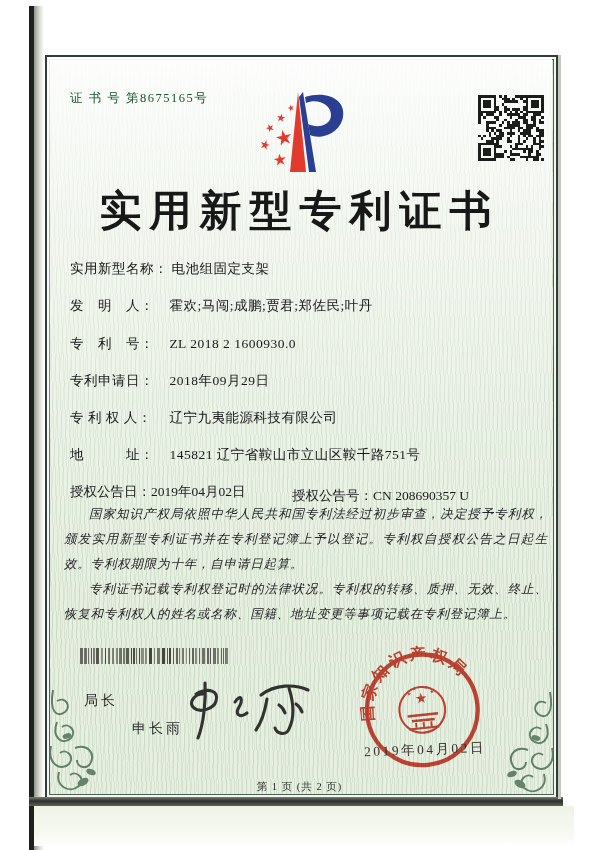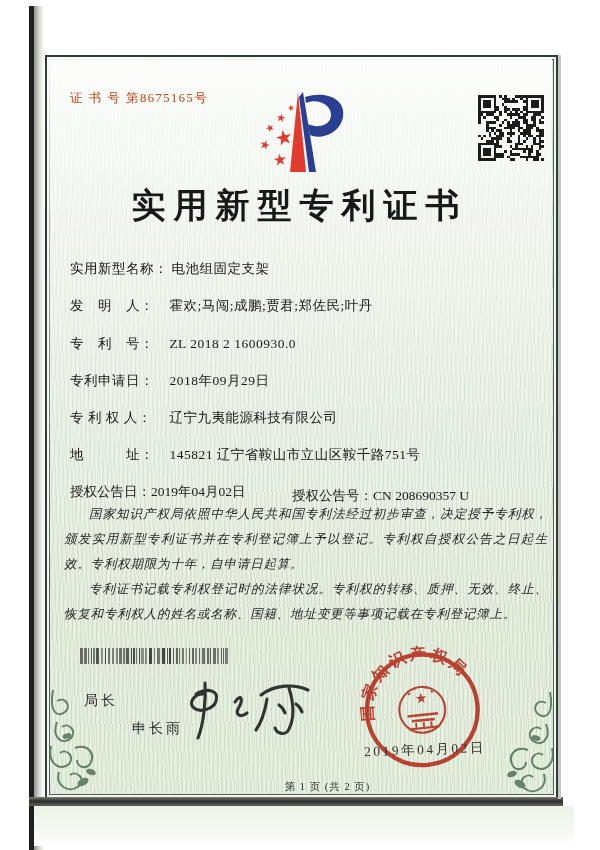--- a/index.html
+++ b/index.html
@@ -20,25 +20,25 @@
         border:2px solid #2e3d35;
         box-shadow:inset 0 0 0 2px #f4f7f1, inset 0 0 0 3px #4d6055;
         background-color:#e7efe1;
         background-image:
           repeating-linear-gradient(88deg, rgba(255,255,255,0) 0 3px, rgba(126,162,128,.18) 3px 4px),
           repeating-linear-gradient(-86deg, rgba(255,255,255,0) 0 4px, rgba(118,158,124,.12) 4px 5px);}
   .frame-light{position:absolute;left:47px;top:57px;width:505px;height:736px;
         background:linear-gradient(180deg, rgba(255,255,255,.92) 0%, rgba(255,255,255,.55) 22%,
                    rgba(255,255,255,.22) 48%, rgba(255,255,255,0) 75%);}
 
-  .cert-no{position:absolute;left:70px;top:90px;font-size:12.5px;letter-spacing:1.5px;color:#c2410c;}
+  .cert-no{position:absolute;left:70px;top:90px;font-size:12.5px;letter-spacing:1.5px;color:#14532d;}
   .logo{position:absolute;left:253px;top:88px;width:96px;height:88px;}
   .qr{position:absolute;left:478px;top:95px;width:66px;height:66px;}
   .title{position:absolute;left:45px;top:183px;width:509px;text-align:center;
-        font-size:34px;font-weight:bold;letter-spacing:8px;color:#181818;}
+        font-size:42px;font-weight:bold;letter-spacing:8px;color:#181818;}
 
   .field-row{position:absolute;left:70px;width:480px;font-size:13.5px;color:#191919;white-space:nowrap;}
   .flabel{display:inline-block;min-width:96px;letter-spacing:.5px;}
   .fvalue{letter-spacing:.5px;text-align:right;}
   .grant-no-pair{position:absolute;left:222px;top:4px;}
 
   .body-text{position:absolute;left:64px;top:502px;width:484px;font-size:12.5px;line-height:25px;
         color:#242424;font-style:italic;letter-spacing:.8px;text-align:justify;}
   .body-text p{margin:0;text-indent:2em;}
 
@@ -46,21 +46,21 @@
   .signer-title{position:absolute;left:84px;top:692px;font-size:14px;letter-spacing:3px;color:#2a2a2a;}
   .signer-name{position:absolute;left:84px;top:720px;font-size:14px;letter-spacing:3px;color:#2a2a2a;margin-left:48px;}
   .signature{position:absolute;left:168px;top:678px;width:152px;height:68px;}
 
   .seal{position:absolute;left:360px;top:645px;width:124px;height:124px;
         transform:rotate(-6deg);mix-blend-mode:multiply;opacity:.93;}
   .seal-date{position:absolute;left:364px;top:741px;font-size:13.5px;letter-spacing:2.5px;
         color:#37312c;transform:rotate(-2deg);}
 
   .page-indicator{position:absolute;left:45px;top:780px;width:509px;text-align:center;
-        font-size:10.5px;letter-spacing:1px;color:#2d2d2b;padding-left:28px;}
+        font-size:10.5px;letter-spacing:1px;color:#2d2d2b;}
 
   .ornament{position:absolute;width:58px;height:106px;opacity:.88;}
   .ornament.bl{left:47px;top:688px;}
   .ornament.br{left:498px;top:690px;transform:scaleX(-1);}
 </style>
 </head>
 <body>
 
 <svg width="0" height="0" style="position:absolute" aria-hidden="true">
   <defs>

